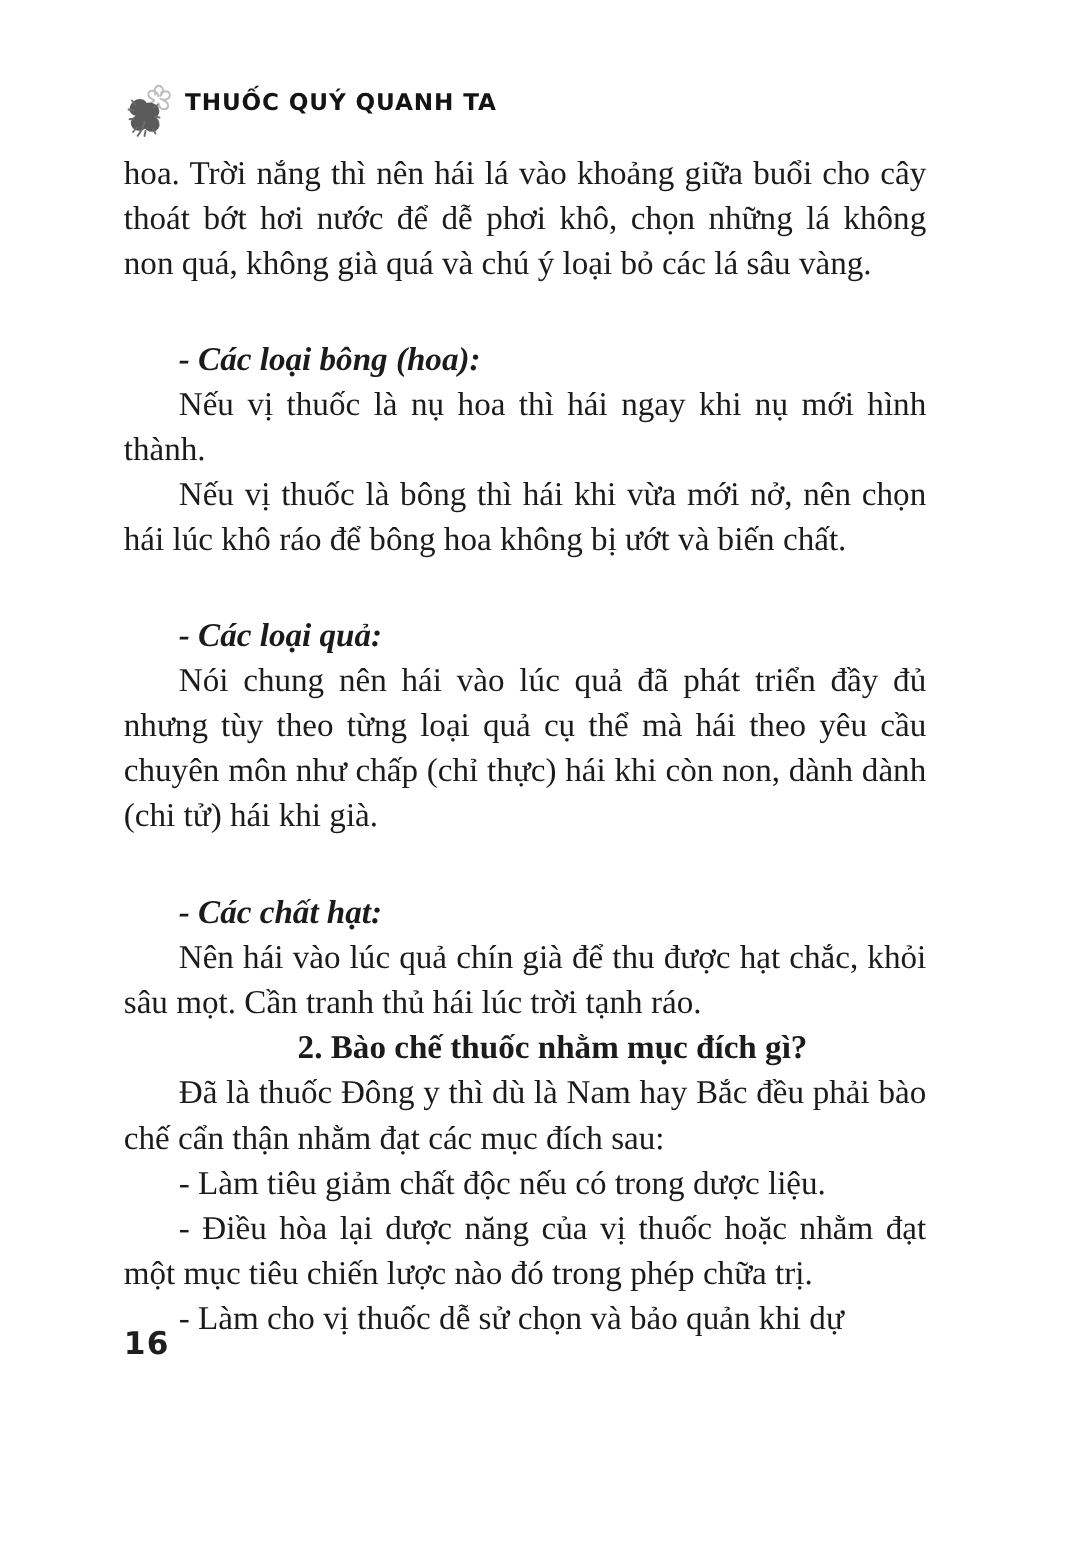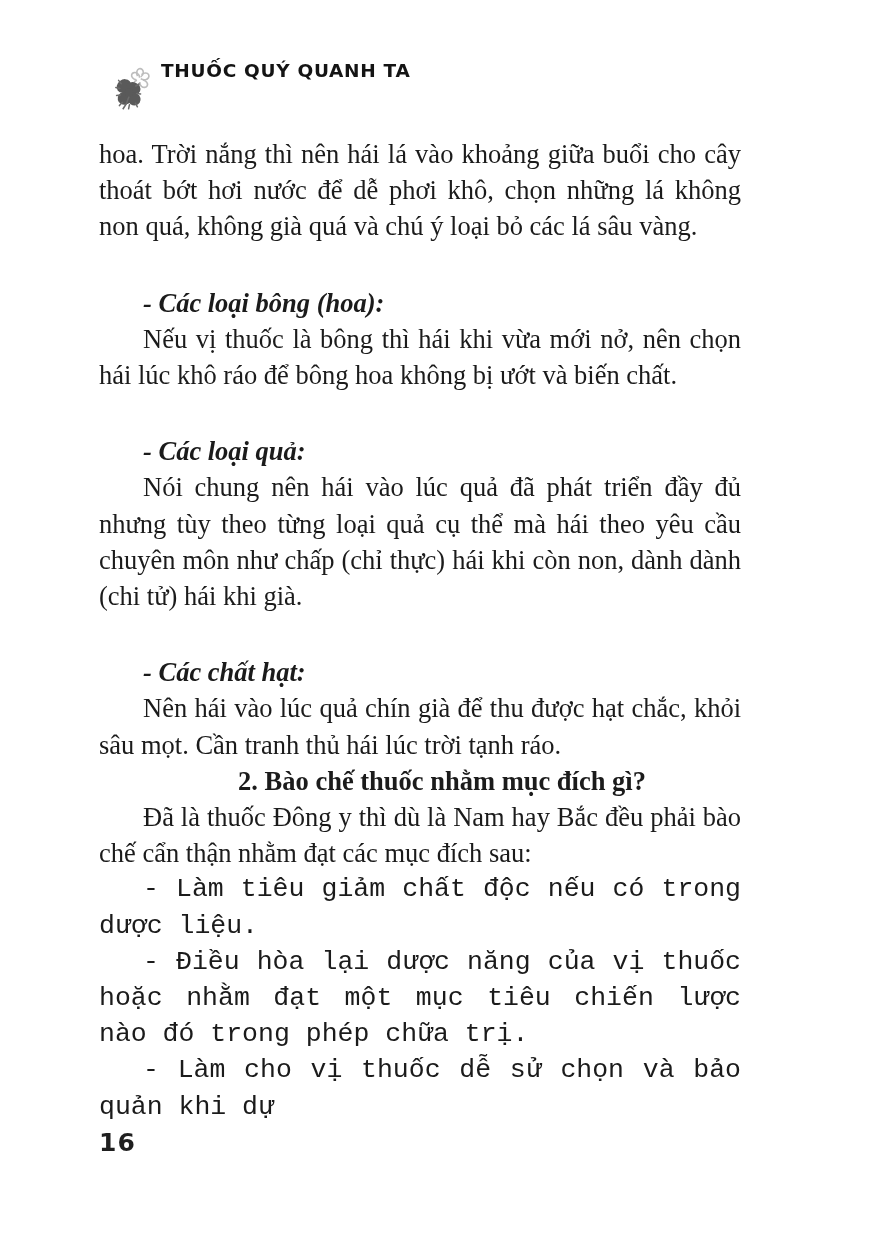--- a/index.html
+++ b/index.html
@@ -18,24 +18,24 @@
 
   .page {
     position: absolute;
     inset: 0;
     background: #ffffff;
   }
 
   
   .running-head {
     position: absolute;
-    left: 111px;
+    left: 98px;
     top: 62px;
     display: flex;
-    align-items: flex-start;
+    align-items: center;
     height: 52px;
   }
   .head-mark {
     width: 48px;
     height: 52px;
     position: relative;
     flex: 0 0 auto;
     margin-right: 2px;
   }
   .head-mark svg { display: block; }
@@ -48,21 +48,21 @@
     color: #141414;
     line-height: 1;
     padding-bottom: 9px;
     white-space: nowrap;
   }
 
   
   .column {
     position: absolute;
     left: 99px;
-    top: 136px;
+    top: 120px;
     width: 642px;
   }
 
   p {
     margin: 0;
     font-size: 26.5px;
     line-height: 36.2px;
     text-align: justify;
     text-justify: inter-word;
     color: #1b1b1b;
@@ -90,28 +90,27 @@
     text-indent: 44px;
     text-align: center;
     font-size: 26.5px;
     line-height: 36.2px;
   }
 
   
   p.bullet {
     text-indent: 44px;
     text-align: justify;
-    font-family: Liberation Mono, monospace;
   }
 
   
   .folio {
     position: absolute;
     left: 99px;
-    top: 1128px;
+    top: 1060px;
     font-family: "DejaVu Sans", "Liberation Sans", sans-serif;
     font-weight: 700;
     font-size: 25px;
     letter-spacing: 1px;
     color: #1f1f1f;
   }
 </style>
 </head>
 <body>
 
@@ -155,20 +154,21 @@
     </div>
     <div class="head-title">THUỐC QUÝ QUANH TA</div>
   </div>
 
   <div class="column">
 
     <p class="last-line-left">hoa. Trời nắng thì nên hái lá vào khoảng giữa buổi cho cây thoát bớt hơi nước để dễ phơi khô, chọn những lá không non quá, không già quá và chú ý loại bỏ các lá sâu vàng.</p>
 
     <p class="subhead">- Các loại bông (hoa):</p>
 
+    <p class="indent last-line-left">Nếu vị thuốc là nụ hoa thì hái ngay khi nụ mới hình thành.</p>
 
     <p class="indent last-line-left">Nếu vị thuốc là bông thì hái khi vừa mới nở, nên chọn hái lúc khô ráo để bông hoa không bị ướt và biến chất.</p>
 
     <p class="subhead">- Các loại quả:</p>
 
     <p class="indent last-line-left">Nói chung nên hái vào lúc quả đã phát triển đầy đủ nhưng tùy theo từng loại quả cụ thể mà hái theo yêu cầu chuyên môn như chấp (chỉ thực) hái khi còn non, dành dành (chi tử) hái khi già.</p>
 
     <p class="subhead">- Các chất hạt:</p>
 
     <p class="indent last-line-left">Nên hái vào lúc quả chín già để thu được hạt chắc, khỏi sâu mọt. Cần tranh thủ hái lúc trời tạnh ráo.</p>

